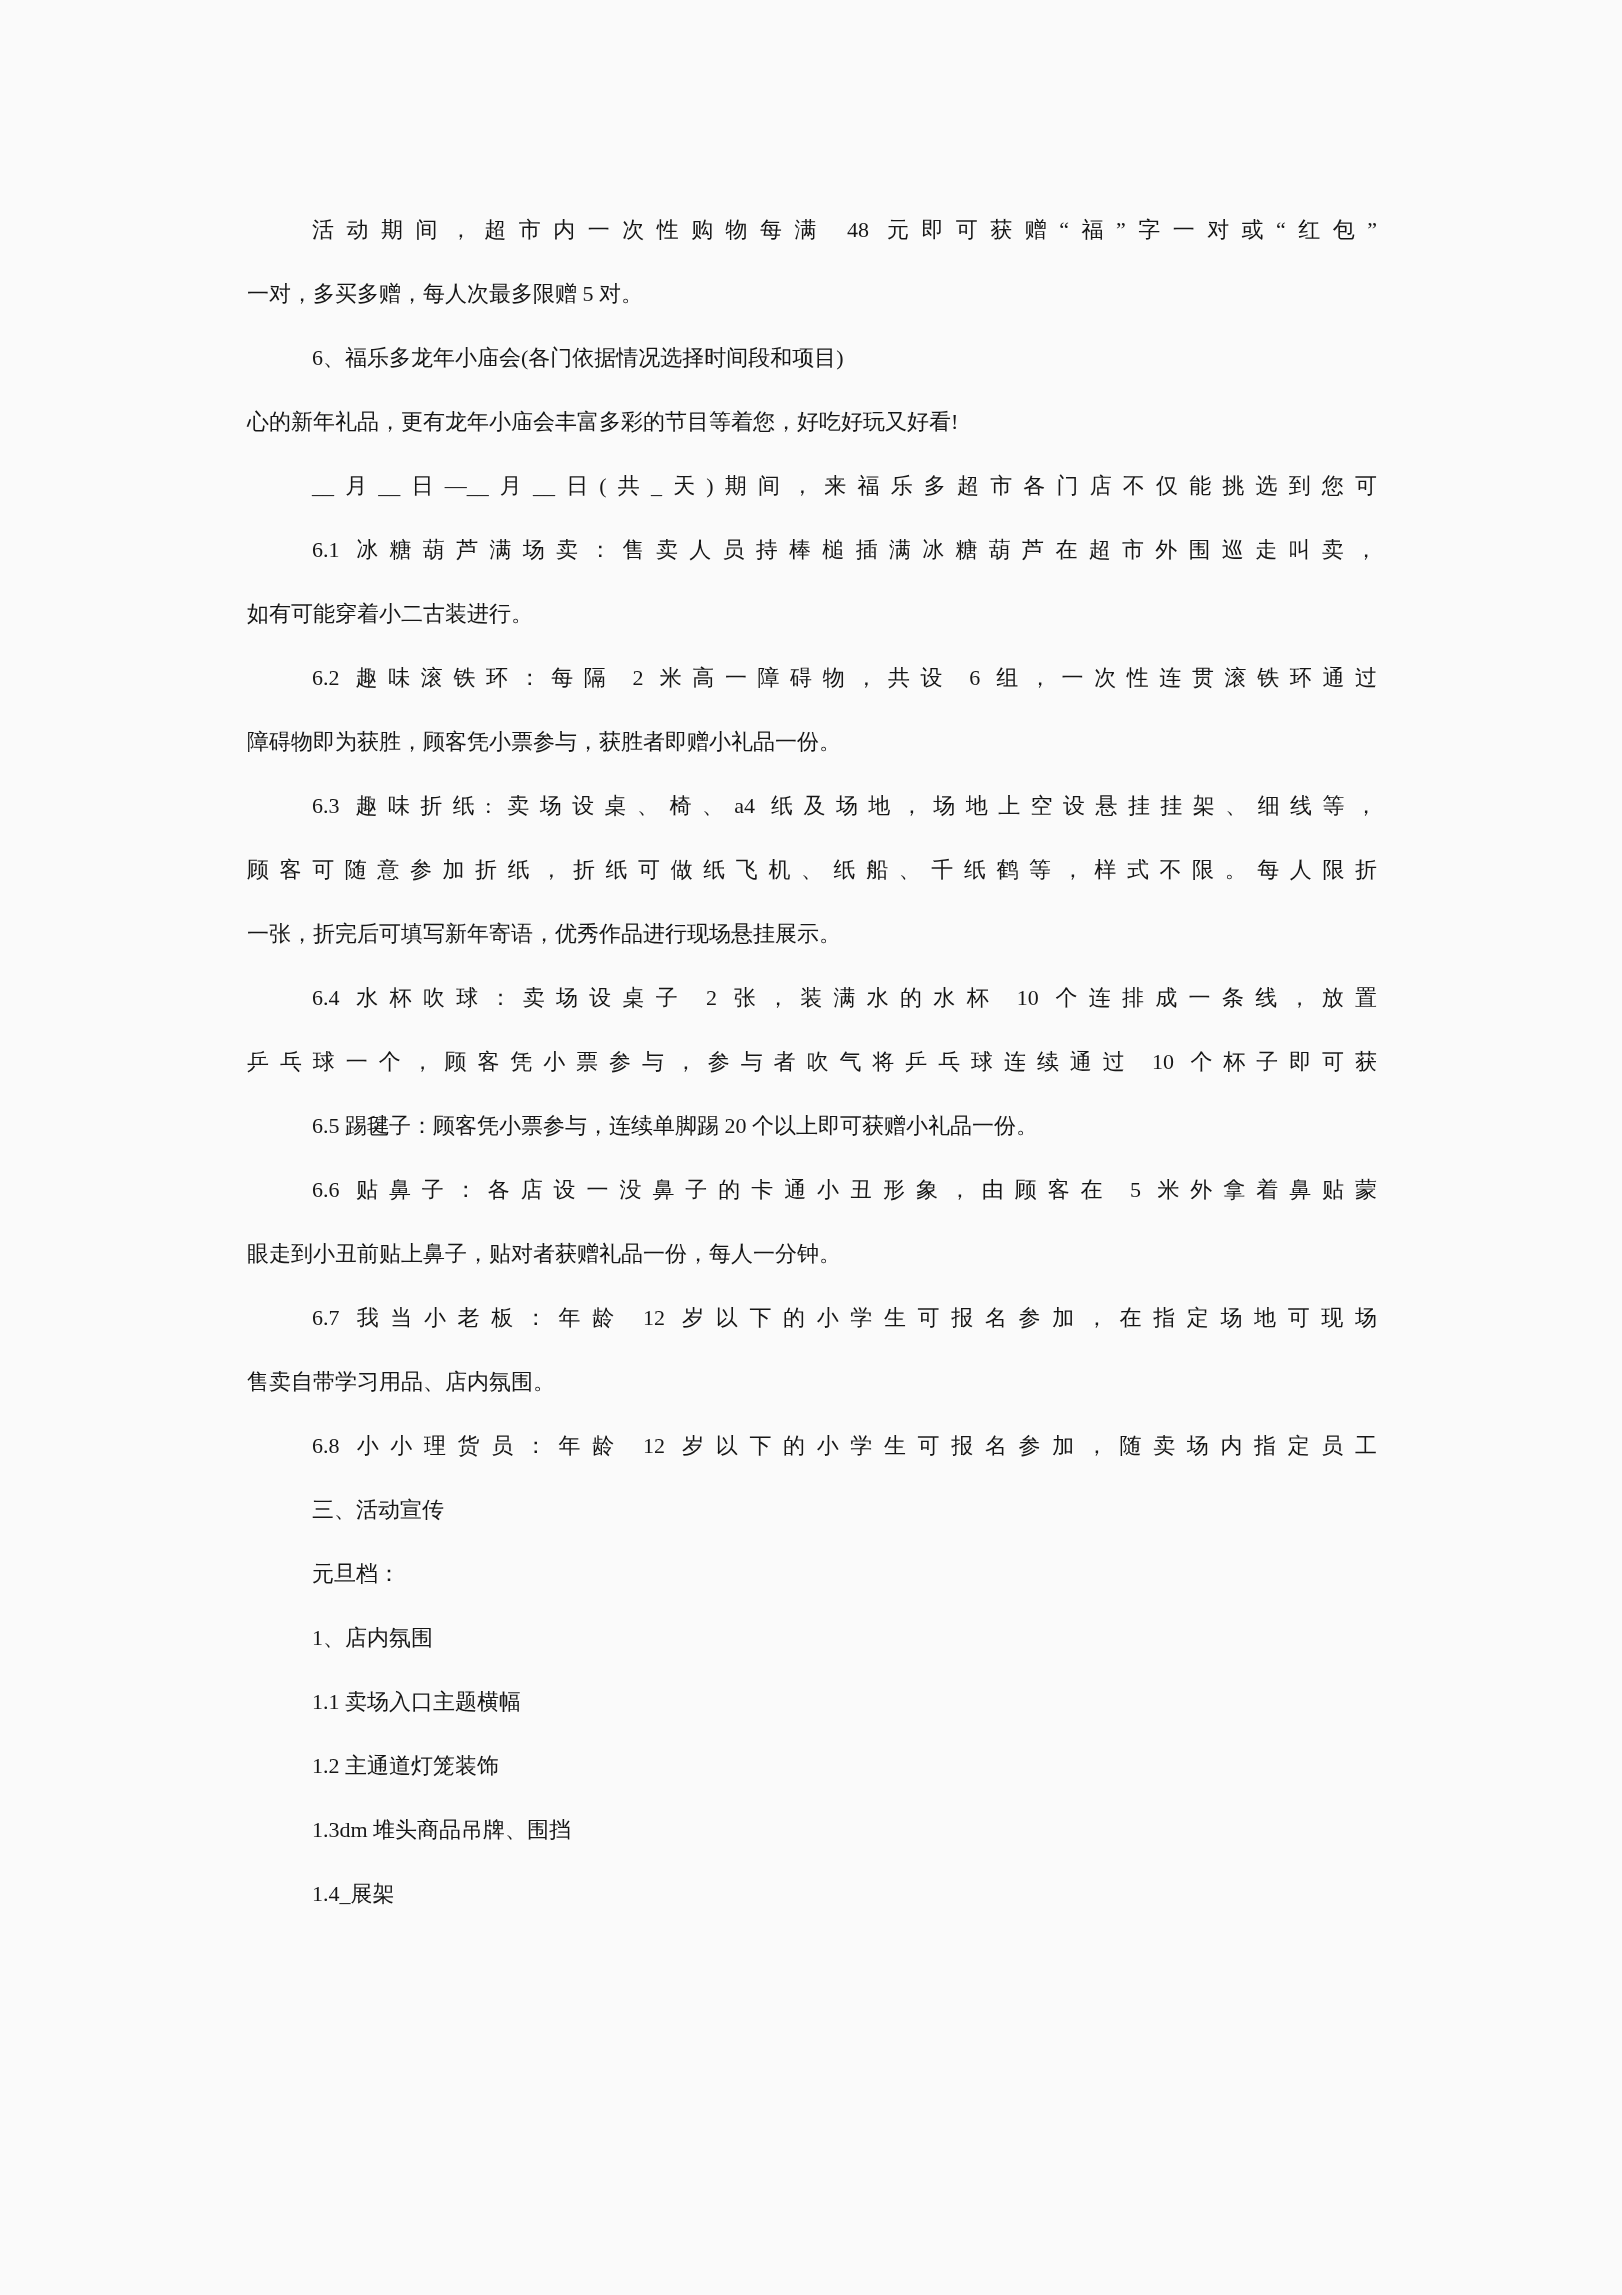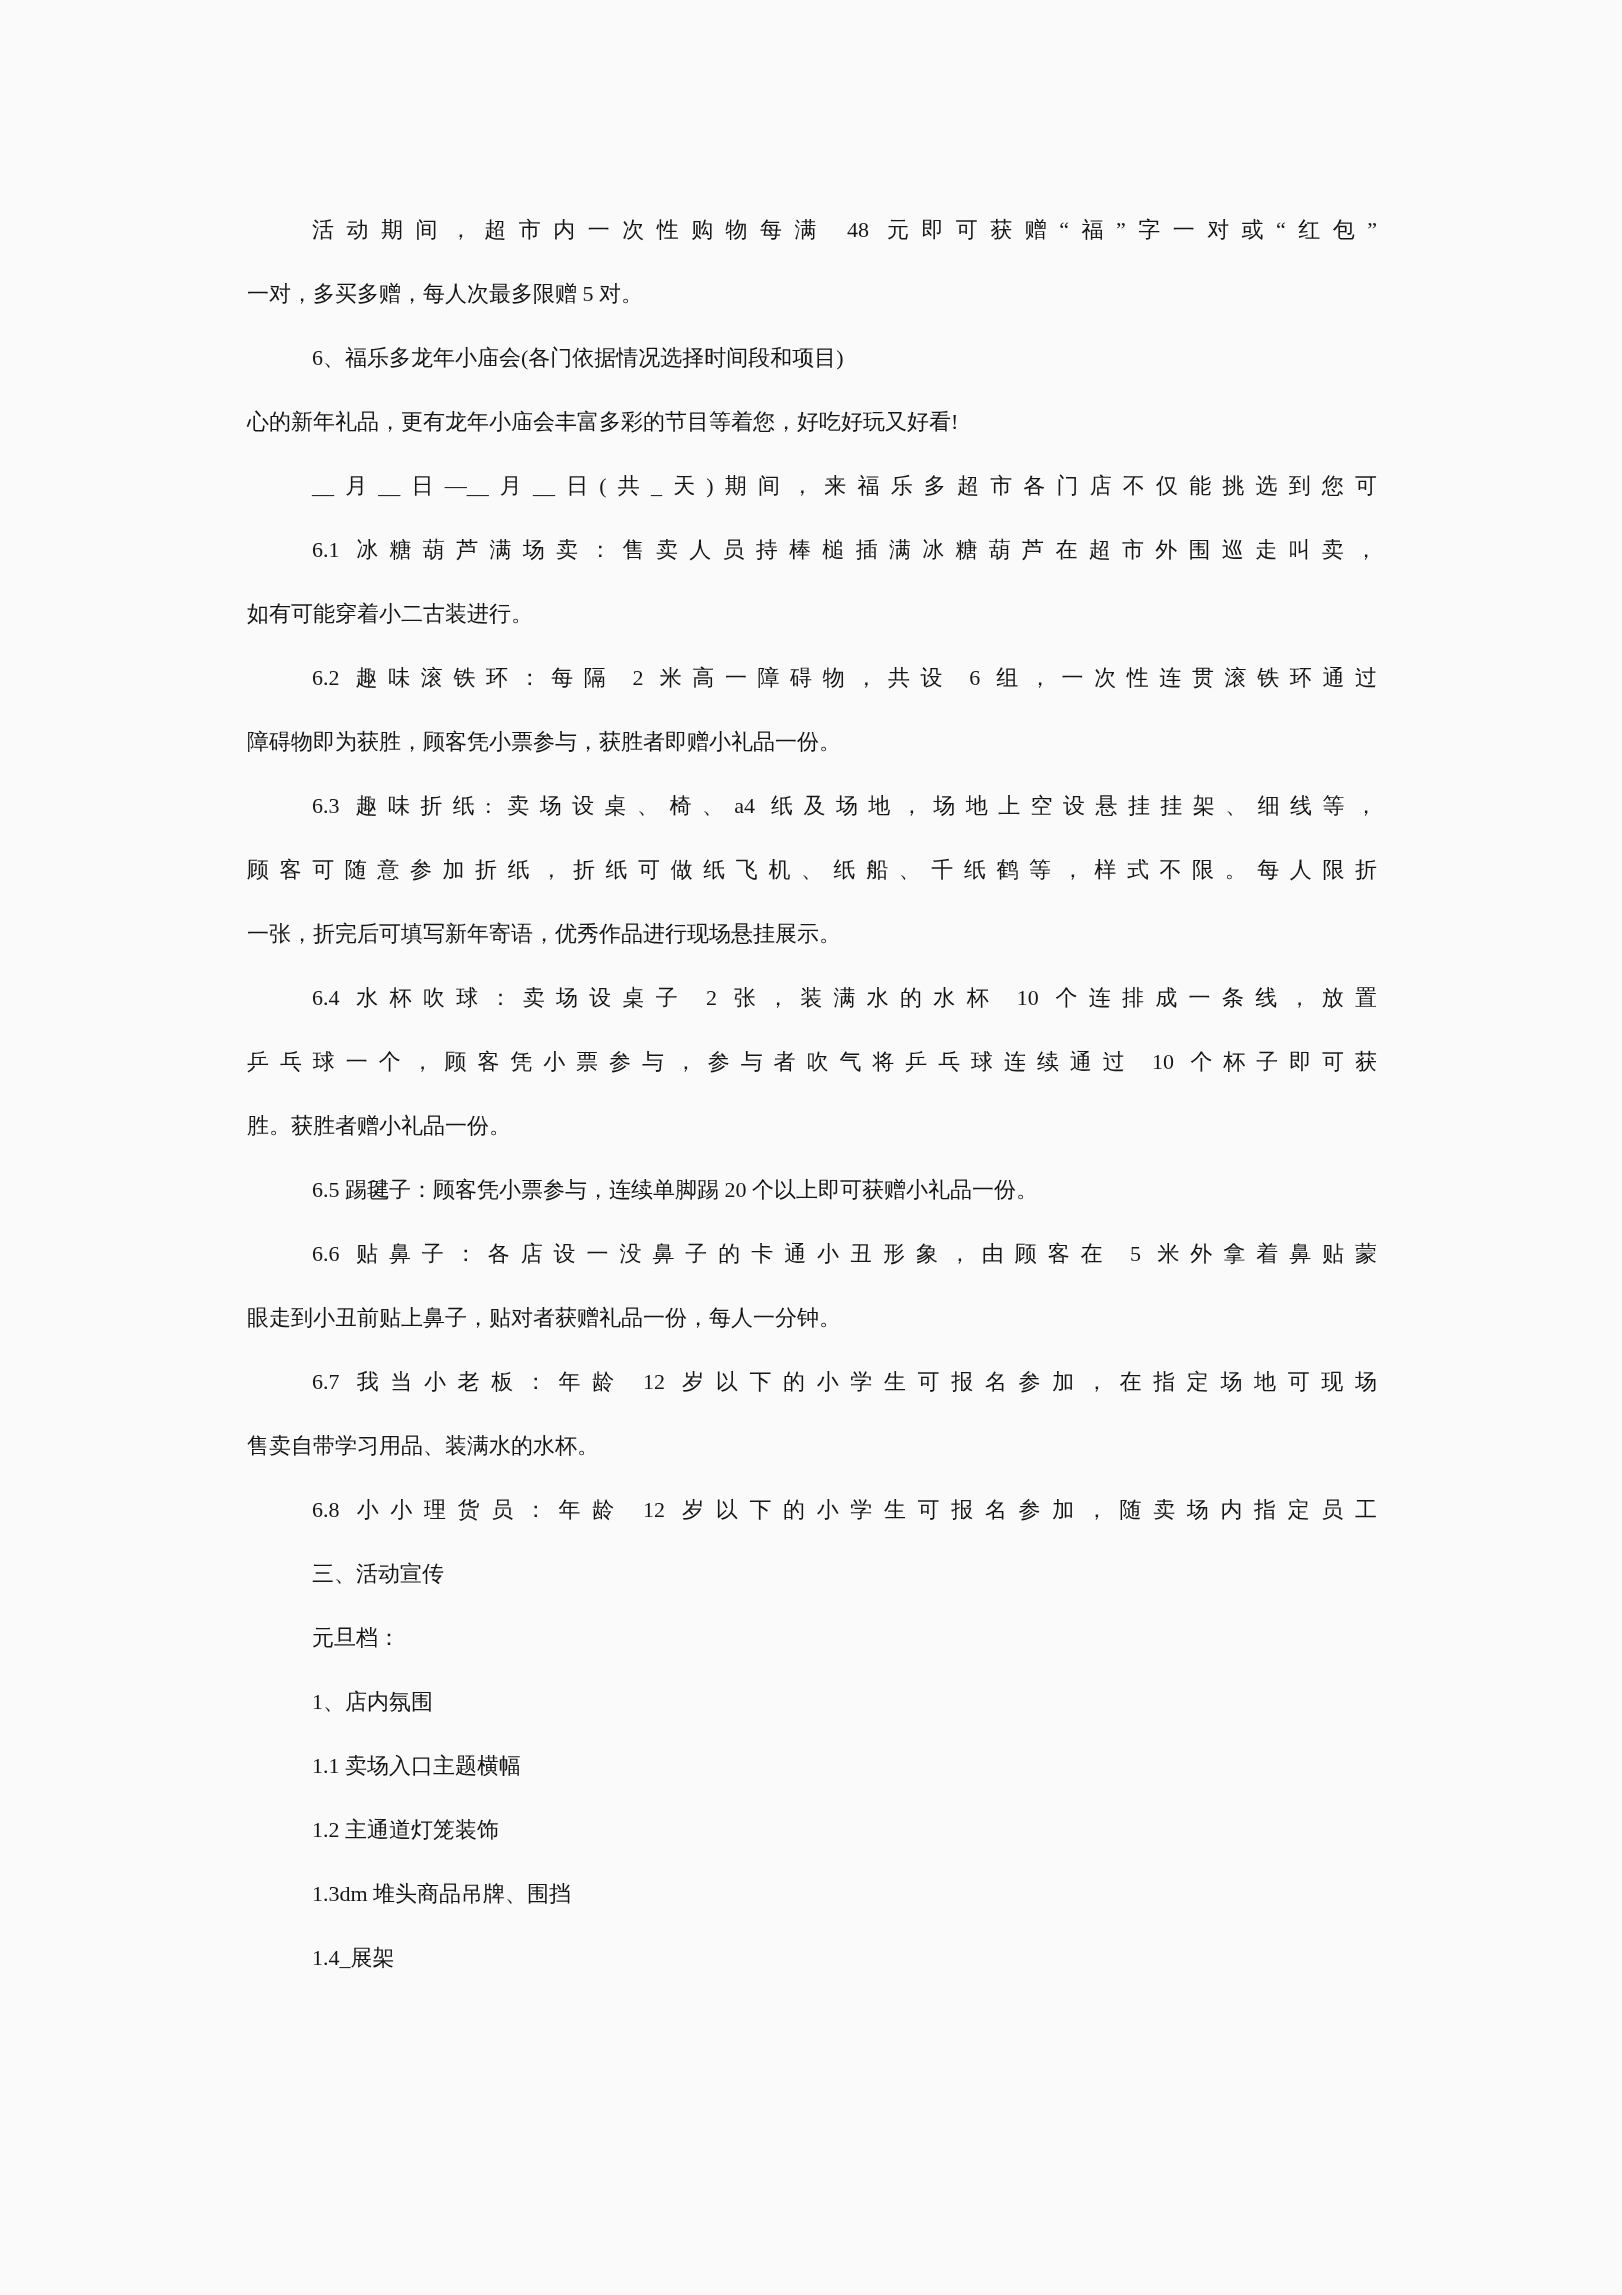--- a/index.html
+++ b/index.html
@@ -62,26 +62,25 @@
       <div class="line indent fill">__月__日—__月__日(共_天)期间，来福乐多超市各门店不仅能挑选到您可</div>
       <div class="line indent fill">6.1 冰糖葫芦满场卖：售卖人员持棒槌插满冰糖葫芦在超市外围巡走叫卖，</div>
       <div class="line">如有可能穿着小二古装进行。</div>
       <div class="line indent fill">6.2 趣味滚铁环：每隔 2 米高一障碍物，共设 6 组，一次性连贯滚铁环通过</div>
       <div class="line">障碍物即为获胜，顾客凭小票参与，获胜者即赠小礼品一份。</div>
       <div class="line indent fill">6.3 趣味折纸: 卖场设桌、椅、a4 纸及场地，场地上空设悬挂挂架、细线等，</div>
       <div class="line fill">顾客可随意参加折纸，折纸可做纸飞机、纸船、千纸鹤等，样式不限。每人限折</div>
       <div class="line">一张，折完后可填写新年寄语，优秀作品进行现场悬挂展示。</div>
       <div class="line indent fill">6.4 水杯吹球：卖场设桌子 2 张，装满水的水杯 10 个连排成一条线，放置</div>
       <div class="line fill">乒乓球一个，顾客凭小票参与，参与者吹气将乒乓球连续通过 10 个杯子即可获</div>
-      <div class="line">胜。获胜者赠小礼品一份。</div>
       <div class="line indent">6.5 踢毽子：顾客凭小票参与，连续单脚踢 20 个以上即可获赠小礼品一份。</div>
       <div class="line indent fill">6.6 贴鼻子：各店设一没鼻子的卡通小丑形象，由顾客在 5 米外拿着鼻贴蒙</div>
       <div class="line">眼走到小丑前贴上鼻子，贴对者获赠礼品一份，每人一分钟。</div>
       <div class="line indent fill">6.7 我当小老板：年龄 12 岁以下的小学生可报名参加，在指定场地可现场</div>
-      <div class="line">售卖自带学习用品、装满水的水杯。</div>
+      <div class="line">售卖自带学习用品、店内氛围。</div>
       <div class="line indent fill">6.8 小小理货员：年龄 12 岁以下的小学生可报名参加，随卖场内指定员工</div>
       <div class="line indent">三、活动宣传</div>
       <div class="line indent">元旦档：</div>
       <div class="line indent">1、店内氛围</div>
       <div class="line indent">1.1 卖场入口主题横幅</div>
       <div class="line indent">1.2 主通道灯笼装饰</div>
       <div class="line indent">1.3dm 堆头商品吊牌、围挡</div>
       <div class="line indent">1.4_展架</div>
     </div>
 </div>

